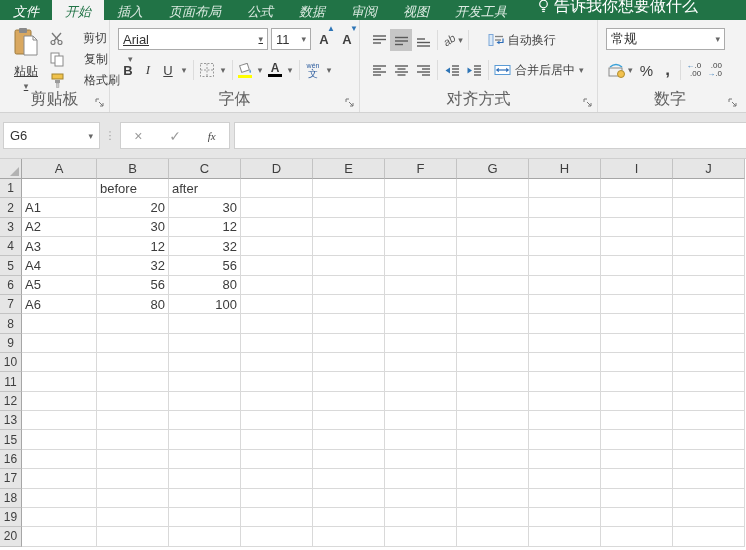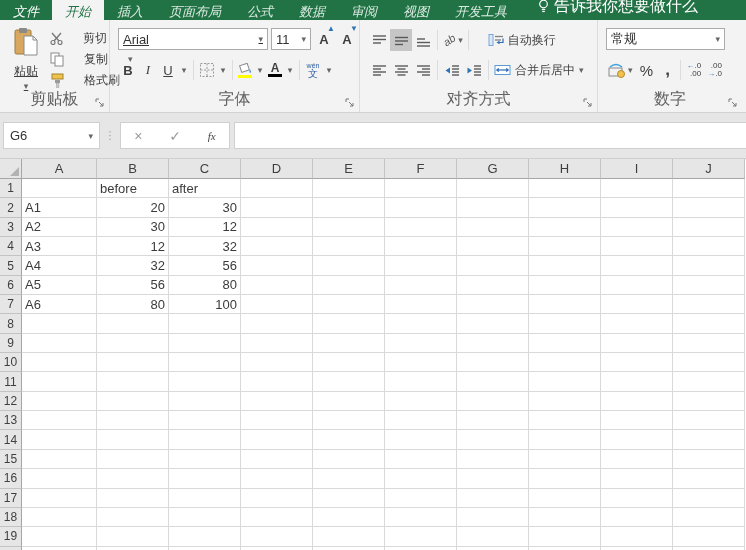--- a/index.html
+++ b/index.html
@@ -625,33 +625,20 @@
         <div class="cell w-std"></div>
         <div class="cell w-std"></div>
         <div class="cell w-std"></div>
         <div class="cell w-std"></div>
         <div class="cell w-std"></div>
         <div class="cell w-std"></div>
         <div class="cell w-std"></div>
         <div class="cell w-std"></div>
       </div>
       <div class="grow">
-        <div class="row-h">14</div>
-        <div class="cell w-a"></div>
-        <div class="cell w-std"></div>
-        <div class="cell w-std"></div>
-        <div class="cell w-std"></div>
-        <div class="cell w-std"></div>
-        <div class="cell w-std"></div>
-        <div class="cell w-std"></div>
-        <div class="cell w-std"></div>
-        <div class="cell w-std"></div>
-        <div class="cell w-std"></div>
-      </div>
-      <div class="grow">
         <div class="row-h">15</div>
         <div class="cell w-a"></div>
         <div class="cell w-std"></div>
         <div class="cell w-std"></div>
         <div class="cell w-std"></div>
         <div class="cell w-std"></div>
         <div class="cell w-std"></div>
         <div class="cell w-std"></div>
         <div class="cell w-std"></div>
         <div class="cell w-std"></div>

